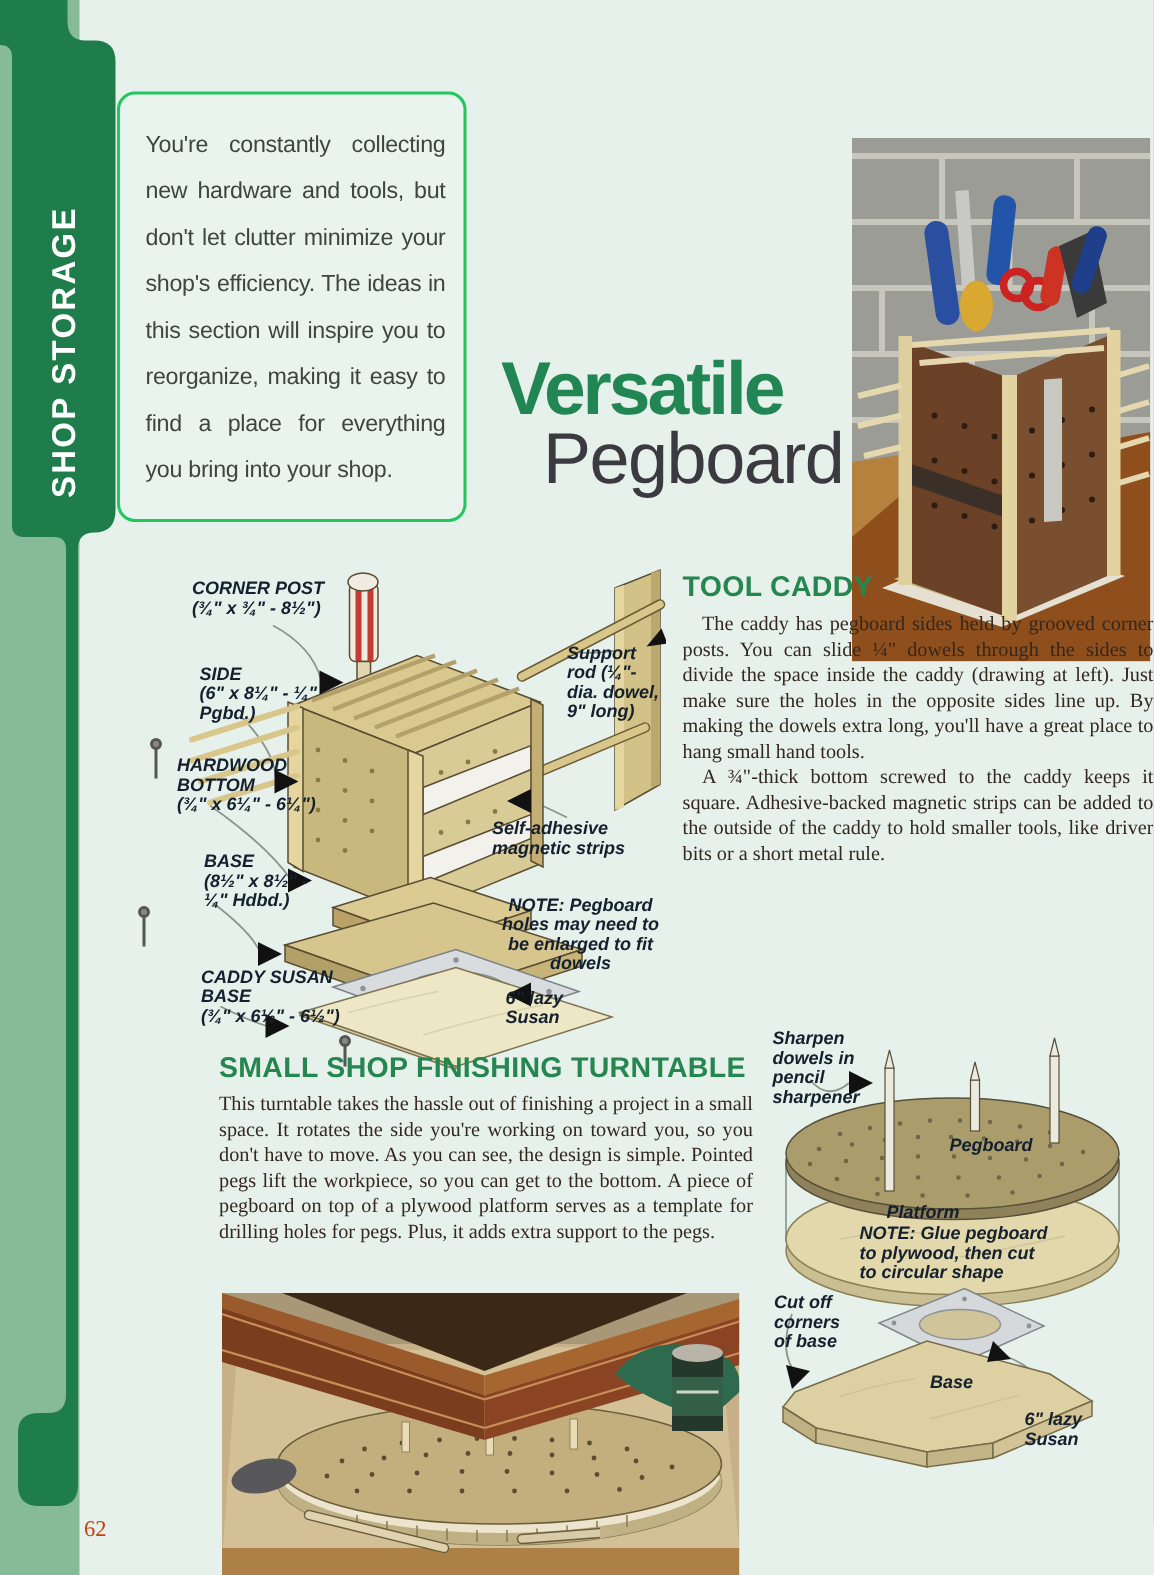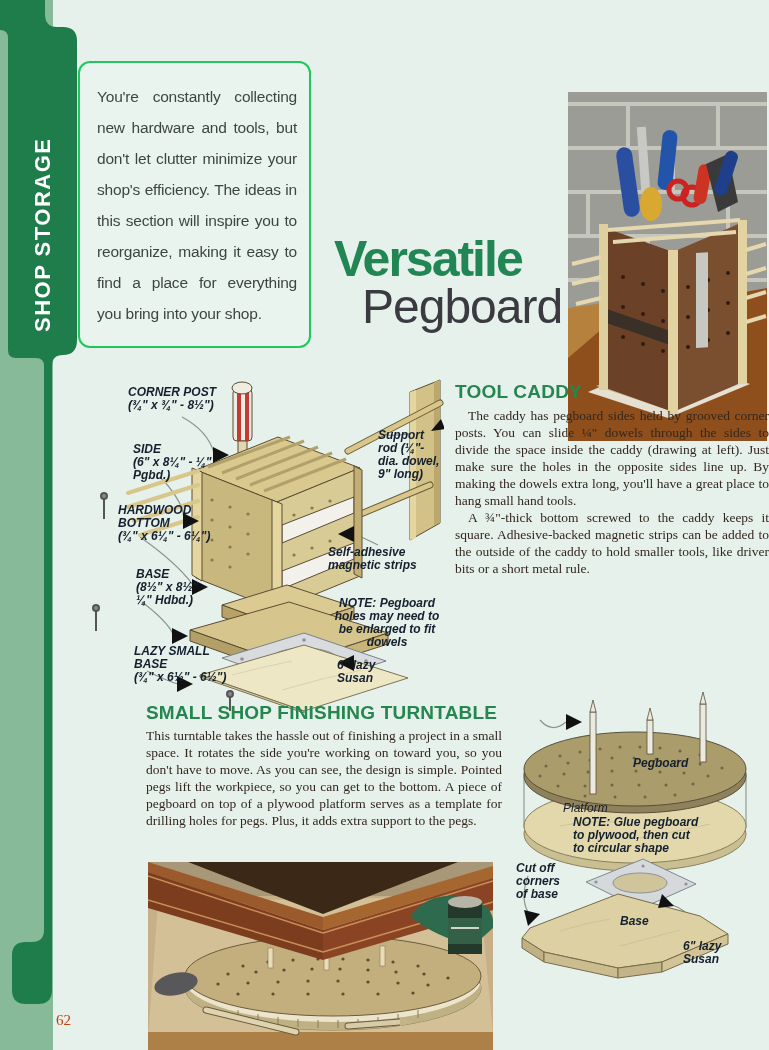--- a/index.html
+++ b/index.html
@@ -279,21 +279,21 @@
   </div>
   <div class="lbl" style="left:118px;top:504px;width:100px">
     <div>HARDWOOD BOTTOM</div>
     <div class="dims">(¾" x 6¼" - 6¼")</div>
   </div>
   <div class="lbl" style="left:136px;top:568px;width:82px">
     <div>BASE</div>
     <div class="dims">(8½" x 8½" - ¼" Hdbd.)</div>
   </div>
   <div class="lbl" style="left:134px;top:645px;width:98px">
-    <div>LAZY SMALL BASE</div>
+    <div>CADDY SUSAN BASE</div>
     <div class="dims">(¾" x 6½" - 6½")</div>
   </div>
   <div class="lbl" style="left:378px;top:429px;width:64px">Support rod (¼"-dia. dowel, 9" long)</div>
   <div class="lbl" style="left:328px;top:546px;width:92px">Self-adhesive magnetic strips</div>
   <div class="lbl lbl-right" style="left:334px;top:597px;width:106px">
     <b>NOTE:</b><span> Pegboard holes may need to be enlarged to fit dowels</span>
   </div>
   <div class="lbl lbl-left" style="left:337px;top:659px;width:52px">6" lazy Susan</div>
 
   <div class="tool-caddy">
@@ -500,22 +500,23 @@
       </g>
 
       <g fill="#111">
         <polygon points="66,38 82,46 66,54"></polygon>
         <polygon points="24,234 40,238 28,250"></polygon>
         <polygon points="162,218 174,230 158,232"></polygon>
       </g>
     </svg>
   </div>
 
+  <div class="lbl lbl-left" style="left:515px;top:686px;width:84px">Sharpen dowels in pencil sharpener</div>
   <div class="lbl lbl-left" style="left:633px;top:757px;width:62px;font-weight:600">Pegboard</div>
-  <div class="lbl lbl-left" style="left:563px;top:802px;width:60px;font-weight:400">Platform</div>
+  <div class="lbl lbl-left" style="left:591px;top:802px;width:60px;font-weight:700">Platform</div>
   <div class="lbl lbl-left" style="left:573px;top:816px;width:126px">
     <b>NOTE:</b><span> Glue pegboard to plywood, then cut to circular shape</span>
   </div>
   <div class="lbl lbl-left" style="left:516px;top:862px;width:52px">Cut off corners of base</div>
   <div class="lbl lbl-left" style="left:620px;top:915px;width:44px;font-weight:600">Base</div>
   <div class="lbl lbl-left" style="left:683px;top:940px;width:52px">6" lazy Susan</div>
 
   <div class="page-num">62</div>
   <div class="brand">
     <b>200+ Shop-Tested</b><span> Tips &amp; Techniques</span>

